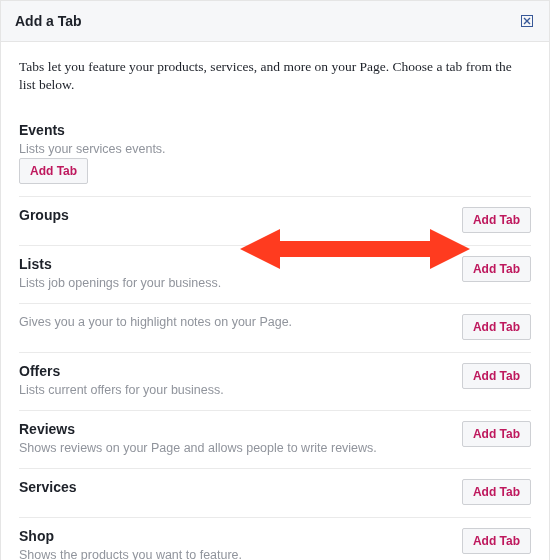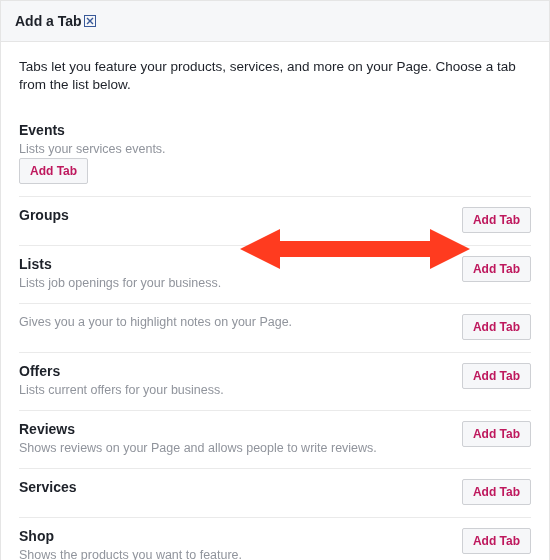--- a/index.html
+++ b/index.html
@@ -1,23 +1,23 @@
 <!DOCTYPE html>
 <html><head>
 <meta charset="utf-8">
 <style>
   * { box-sizing: border-box; margin: 0; padding: 0; }
   body { font-family: Helvetica, Arial, sans-serif; background: #fff; width: 550px; height: 560px; overflow: hidden; }
   .modal { width: 550px; border: 1px solid #e5e5e5; background: #fff; }
-  .modal-header { display: flex; align-items: center; justify-content: flex-start; padding: 12px 14px; border-bottom: 1px solid #e5e5e5; background: #f6f7f9; }
+  .modal-header { display: flex; align-items: center; justify-content: space-between; padding: 12px 14px; border-bottom: 1px solid #e5e5e5; background: #f6f7f9; }
   .modal-title { font-size: 14px; font-weight: 700; color: #1d2129; }
   .close-btn { width: 16px; height: 16px; cursor: pointer; display: flex; align-items: center; justify-content: center; }
   .close-btn svg { width: 12px; height: 12px; }
   .modal-body { padding: 16px 18px 0 18px; }
-  .intro { font-size: 13.5px; color: #1d2129; line-height: 1.35; margin-bottom: 18px; }
+  .intro { font-size: 13.5px; color: #1d2129; line-height: 1.35; margin-bottom: 18px; font-family: Liberation Serif, serif; }
   .tab-row { display: flex; align-items: flex-start; justify-content: space-between; padding: 10px 0 12px 0; border-top: 1px solid #eaeaea; position: relative; }
   .tab-row:first-of-type { border-top: none; flex-direction: column; }
   .tab-info { flex: 1; padding-right: 10px; }
   .tab-name { font-size: 14px; font-weight: 700; color: #1d2129; margin-bottom: 3px; }
   .tab-desc { font-size: 12.5px; color: #90949c; line-height: 1.3; }
   .add-btn { background: #f6f7f9; border: 1px solid #ced0d4; border-radius: 2px; font-size: 12px; font-weight: 700; color: #be185d; padding: 5px 10px; cursor: pointer; white-space: nowrap; margin-top: 0; }
   .arrow-overlay { position: absolute; pointer-events: none; z-index: 50; }
 </style>
 </head>
 <body>

